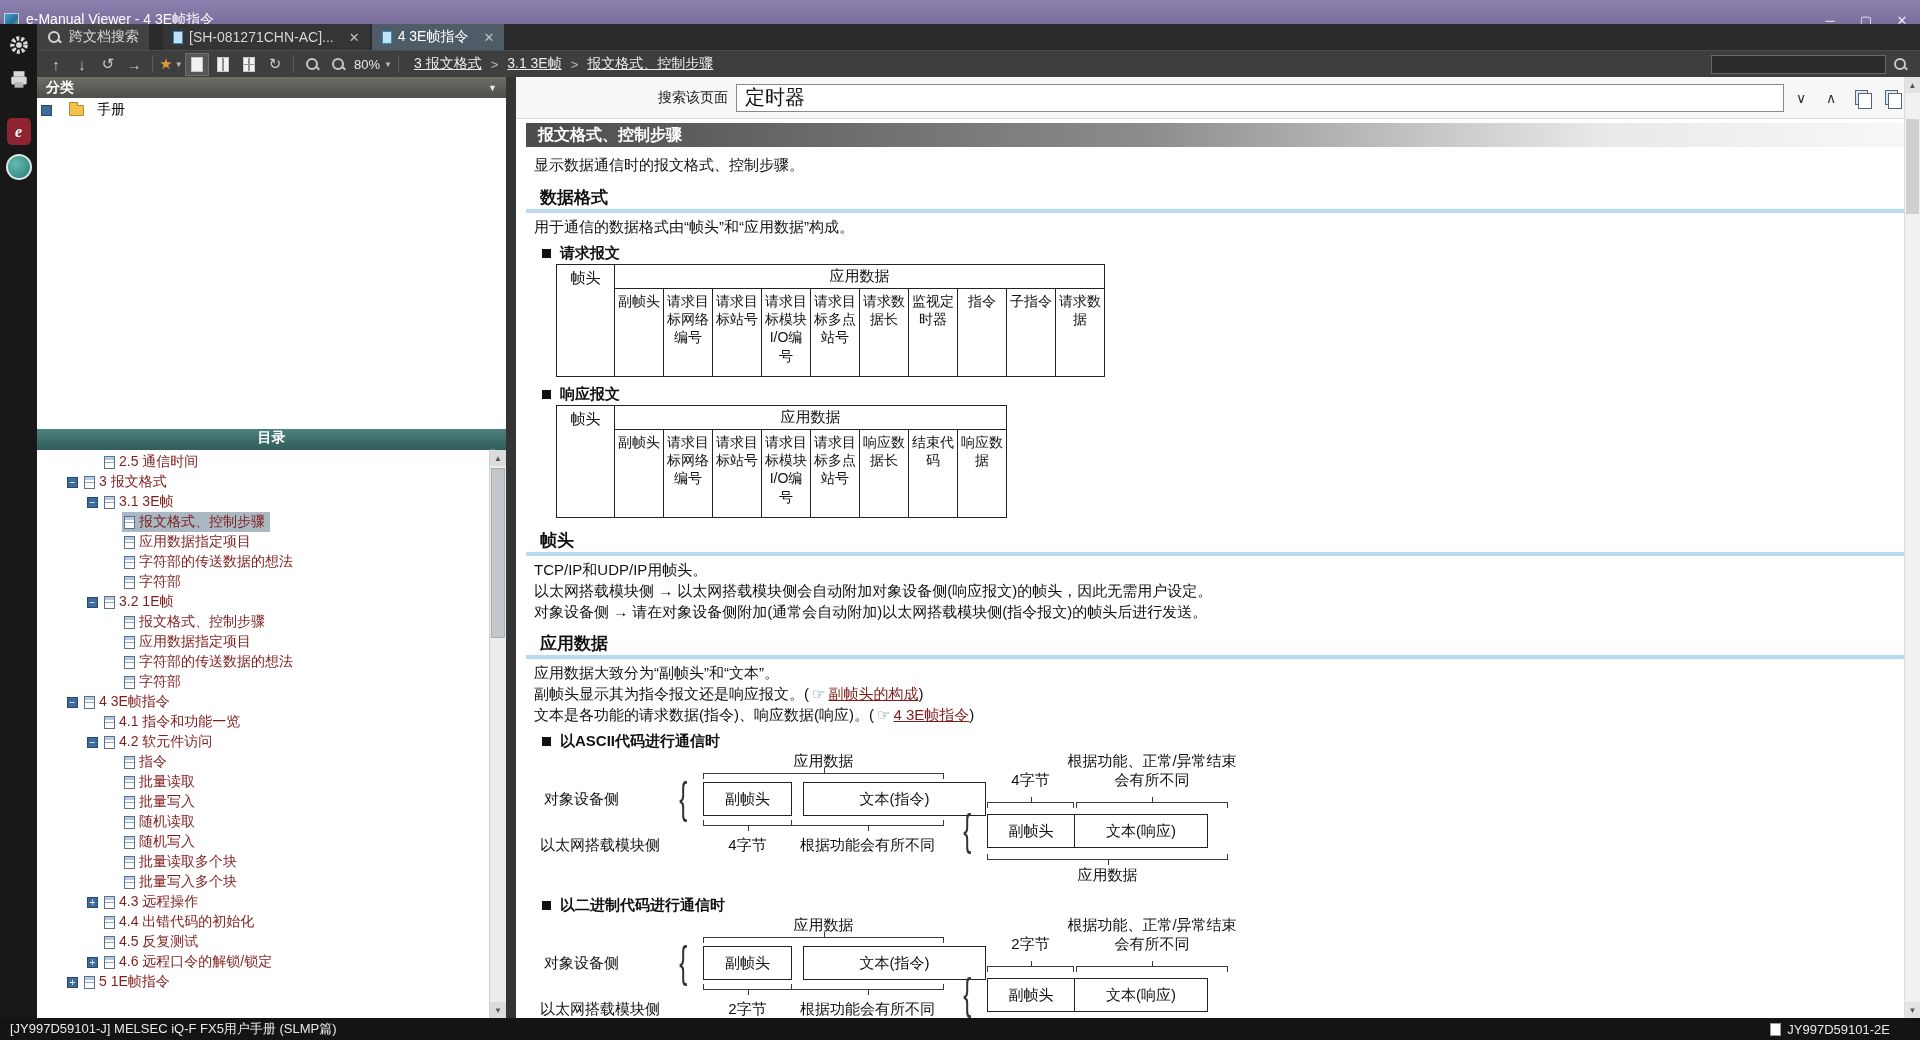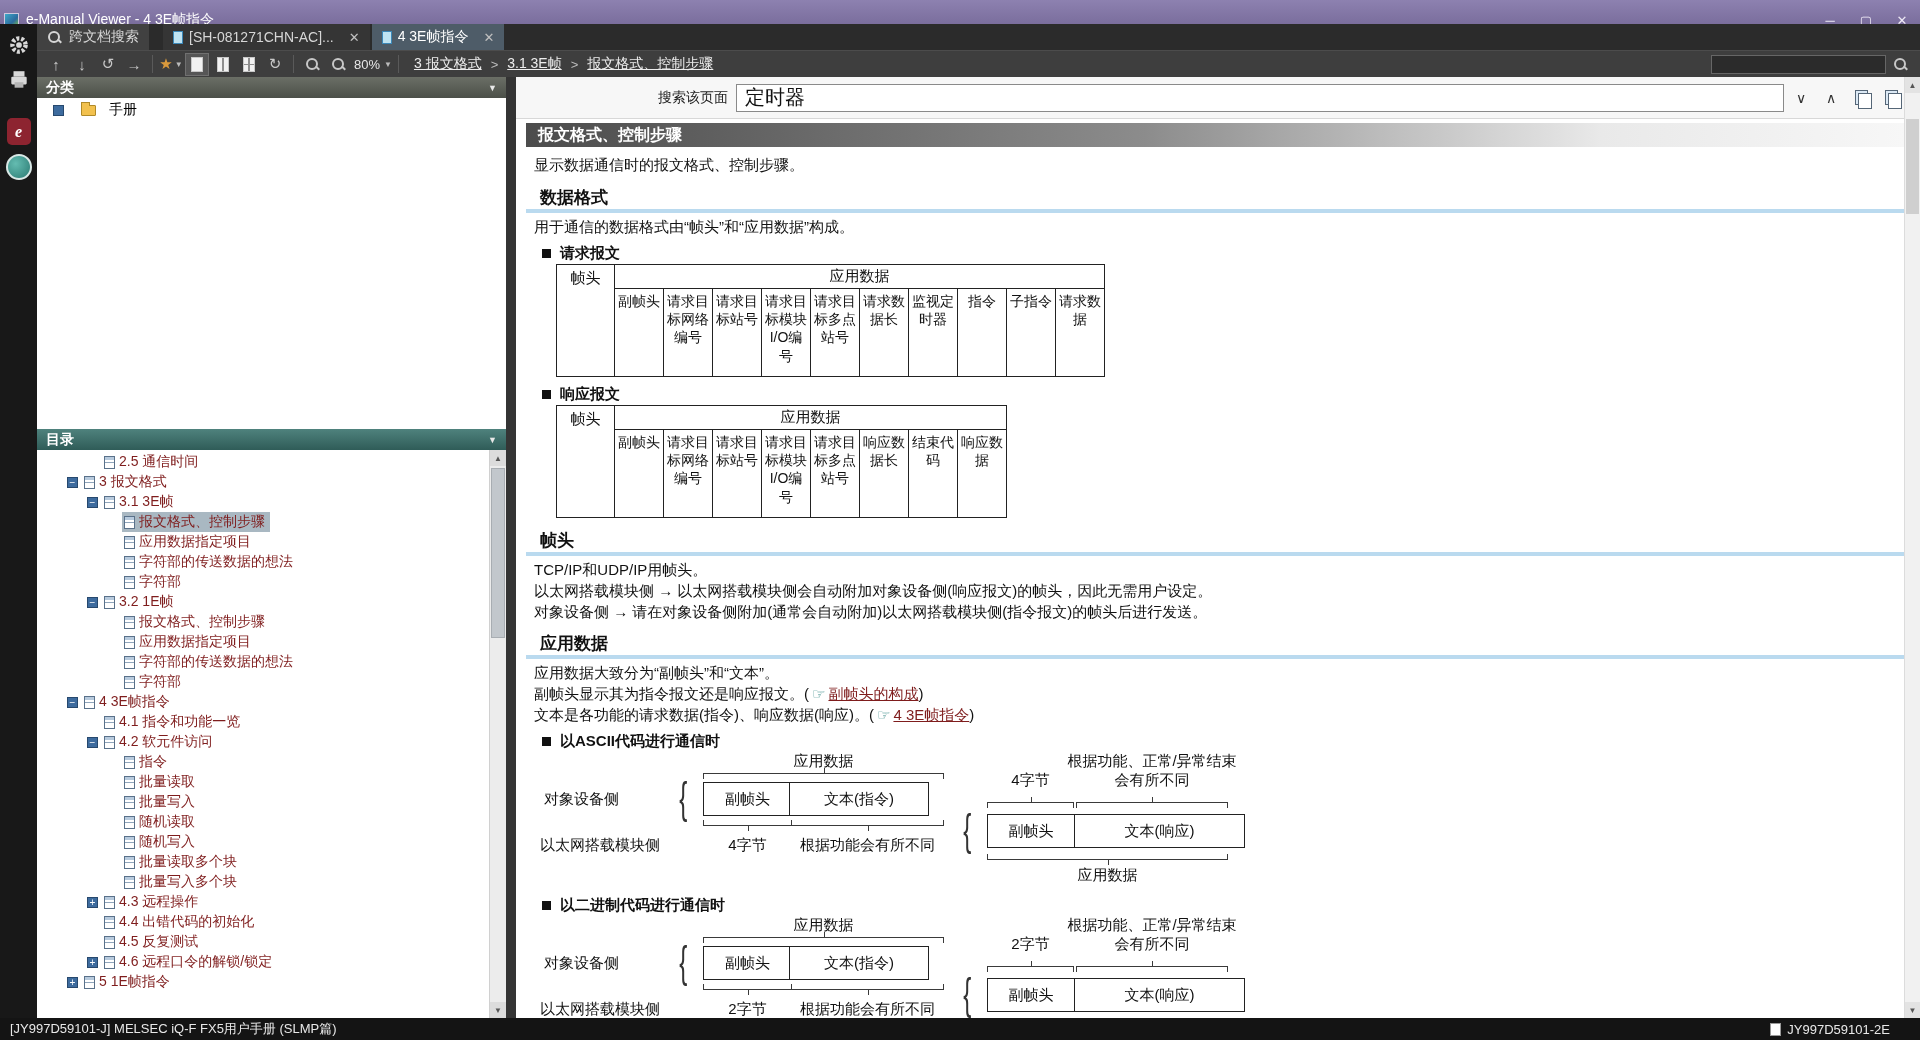--- a/index.html
+++ b/index.html
@@ -60,28 +60,28 @@
   .crumb-sep { color:#bdbdbd; font-size:13px; }
   .tb-search { margin-left:auto; display:flex; align-items:center; gap:7px; margin-right:6px; }
   .tb-search input { width:175px; height:19px; background:#2b2b2b; border:1px solid #666;
     color:#eee; padding:0 6px; font-size:13px; }
 
   
   .sidebar { position:absolute; top:77px; left:37px; width:469px; bottom:22px; background:#fff; }
   .panel-head { height:21px; display:flex; align-items:center; padding:0 9px; color:#fff;
     font-size:14px; font-weight:bold; }
   .cat-head { background:linear-gradient(#6b6f66,#4b4f48); }
-  .toc-head { background:linear-gradient(#4f827d,#2f5c58); }
+  .toc-head { background:linear-gradient(#4f827d,#2f5c58);flex-direction:column; }
   .caret2 { margin-left:auto; font-size:9px; color:#e8e8e8; }
   .cat-panel { position:absolute; top:0; left:0; right:0; height:352px; }
   .cat-body { position:absolute; top:21px; bottom:0; left:0; right:0; background:#fff; }
   .toc-panel { position:absolute; top:352px; left:0; right:0; bottom:0; }
   .toc-body { position:absolute; top:21px; bottom:0; left:0; right:17px; overflow:hidden; padding-top:2px; background:#fff; }
 
-  .cat-row { display:flex; align-items:center; gap:13px; height:24px; padding-left:16px; font-size:14px; }
+  .cat-row { display:flex; align-items:center; gap:13px; height:24px; padding-left:4px; font-size:14px; }
   .folder-icon { width:15px; height:11px; background:#f2c14e; border:1px solid #b08a28;
     border-radius:1px; position:relative; flex:none; }
   .folder-icon::before { content:""; position:absolute; top:-4px; left:-1px; width:7px; height:3px;
     background:#f2c14e; border:1px solid #b08a28; border-bottom:none; }
 
   .toc-item { height:20px; display:flex; align-items:center; font-size:14px; color:#7f1d1d; white-space:nowrap; }
   .toc-item.d1 { padding-left:30px; }
   .toc-item.d2 { padding-left:50px; }
   .toc-item.d3 { padding-left:70px; }
   .expbox { width:11px; height:11px; margin-right:4px; background:#3d6b9e; border:1px solid #27496e;
@@ -148,33 +148,33 @@
   .brace.down { border-bottom:1px solid #3a3a3a; border-left:1px solid #3a3a3a; border-right:1px solid #3a3a3a; }
   .brace.down::after { content:""; position:absolute; left:50%; bottom:-6px; width:1px; height:6px; background:#3a3a3a; }
   .bigbrace { color:#333; font-size:44px; line-height:44px; transform:scaleX(0.55); }
   .bigbrace::before { content:"{"; }
   .appdata-top { left:163px; top:0; width:241px; text-align:center; }
   .b-top { left:163px; top:21px; width:241px; }
   .device { left:4px; top:38px; }
   .lb1 { left:136px; top:24px; }
   .box { border:1px solid #222; height:34px; display:flex; align-items:center; justify-content:center; background:#fff; }
   .box1 { left:163px; top:30px; width:89px; }
-  .box2 { left:249px; top:30px; width:140px; }
+  .box2 { left:263px; top:30px; width:183px; }
   .b-b1 { left:163px; top:68px; width:89px; }
   .b-b2 { left:251px; top:68px; width:153px; }
   .module { left:0; top:84px; }
   .bytes-cmd { left:163px; top:84px; width:89px; text-align:center; }
   .varies-cmd { left:251px; top:84px; width:153px; text-align:center; white-space:nowrap; }
   .varies-resp { left:523px; top:0; width:178px; text-align:center; line-height:1.25; }
   .resp-bytes { left:447px; top:19px; width:87px; text-align:center; }
   .b-r1 { left:447px; top:50px; width:87px; }
   .b-r2 { left:536px; top:50px; width:152px; }
   .lb2 { left:420px; top:56px; }
   .box3 { left:447px; top:62px; width:88px; }
-  .box4 { left:534px; top:62px; width:171px; }
+  .box4 { left:534px; top:62px; width:134px; }
   .b-bot { left:447px; top:102px; width:241px; }
   .appdata-bottom { left:447px; top:114px; width:241px; text-align:center; }
 
   .vscroll { position:absolute; top:0; right:0; bottom:0; width:16px; background:#f1f1f1; border-left:1px solid #dcdcdc; }
   .vs-arrow { height:16px; display:flex; align-items:center; justify-content:center; font-size:8px;
     color:#555; background:#e3e3e3; }
   .vs-arrow.bottom { position:absolute; bottom:0; left:0; right:0; }
   .vs-thumb { position:absolute; top:42px; left:1px; right:1px; height:95px; background:#cfcfcf; }
 
   

